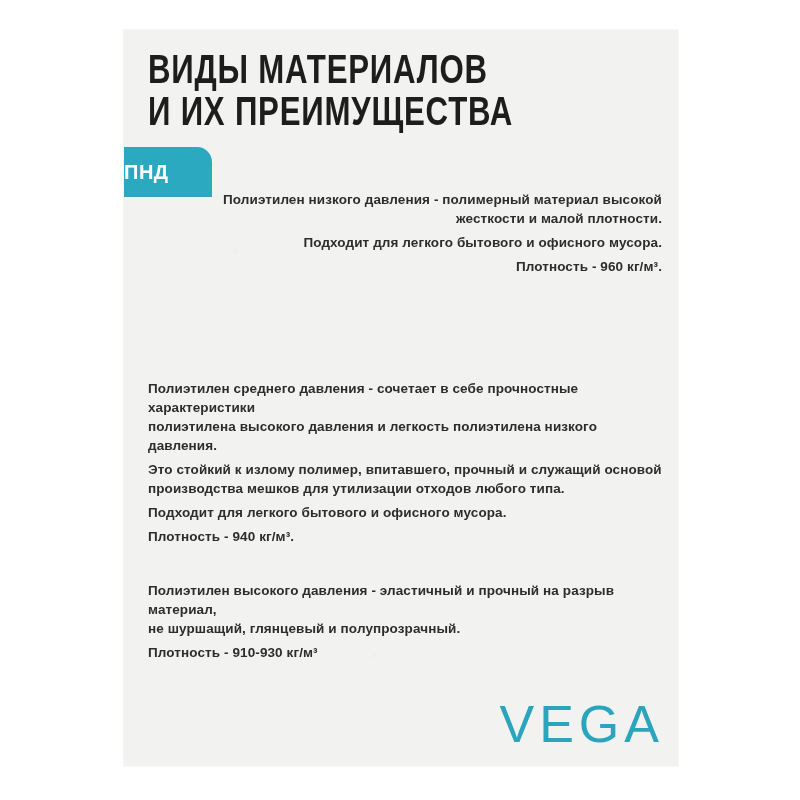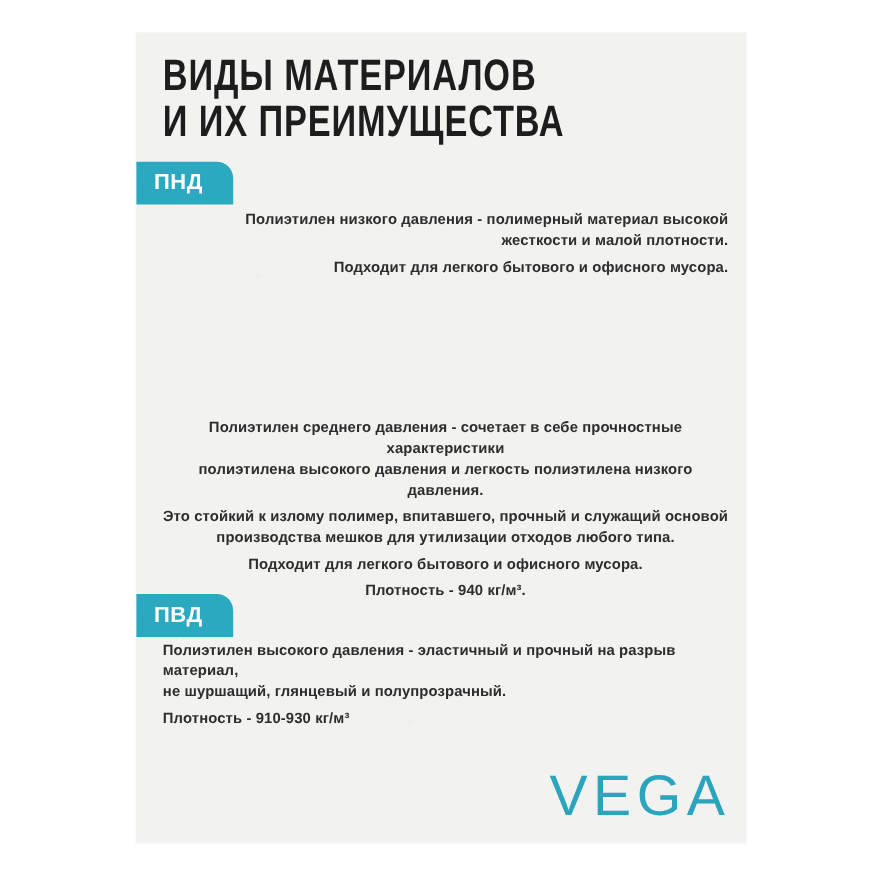--- a/index.html
+++ b/index.html
@@ -30,42 +30,42 @@
     font-weight:bold;
     color:#1d1d1d;
     letter-spacing:1px;
     white-space:pre-line;
     transform:scaleX(0.78);
     transform-origin:left top;
   }
   .badge{
     position:absolute;
     left:0;
-    width:88px;height:39px;
+    width:88px;height:50px;
     background:#2ba9c1;
     border-radius:0 15px 0 0;
     color:#ffffff;
     font-size:20px;
     font-weight:bold;
     letter-spacing:0.5px;
     display:flex;
     align-items:center;
-    padding-left:16px;
+    padding-left:0;
     box-sizing:border-box;
   }
   .badge-pnd{top:117px;}
   .badge-psd{top:307px;}
   .badge-pvd{top:510px;}
   .paras{
     position:absolute;
     left:24px;
     width:514px;
   }
   .paras-pnd{top:160px;text-align:right;}
-  .paras-psd{top:349px;text-align:center;}
+  .paras-psd{top:349px;}
   .paras-pvd{top:551px;}
   .para{
     margin:0 0 5px 0;
     font-size:13.5px;
     line-height:19px;
     font-weight:bold;
     color:#2d2d2d;
     white-space:pre-line;
     letter-spacing:0.1px;
   }
@@ -85,32 +85,32 @@
 <div class="card">
 
   <h1 class="title">ВИДЫ МАТЕРИАЛОВ
 И ИХ ПРЕИМУЩЕСТВА</h1>
 
   <div class="badge badge-pnd">ПНД</div>
   <div class="paras paras-pnd">
     <p class="para">Полиэтилен низкого давления - полимерный материал высокой
 жесткости и малой плотности.</p>
     <p class="para">Подходит для легкого бытового и офисного мусора.</p>
+    <p class="para">Плотность - 960 кг/м³.</p>
   </div>
 
   <div class="paras paras-psd">
     <p class="para">Полиэтилен среднего давления - сочетает в себе прочностные характеристики
 полиэтилена высокого давления и легкость полиэтилена низкого давления.</p>
     <p class="para">Это стойкий к излому полимер, впитавшего, прочный и служащий основой
 производства мешков для утилизации отходов любого типа.</p>
     <p class="para">Подходит для легкого бытового и офисного мусора.</p>
     <p class="para">Плотность - 940 кг/м³.</p>
   </div>
 
-  <div class="badge badge-pvd">ПВД</div>
   <div class="paras paras-pvd">
     <p class="para">Полиэтилен высокого давления - эластичный и прочный на разрыв материал,
 не шуршащий, глянцевый и полупрозрачный.</p>
     <p class="para">Плотность - 910-930 кг/м³</p>
   </div>
 
   <div class="logo">VEGA</div>
 
 </div>
 

